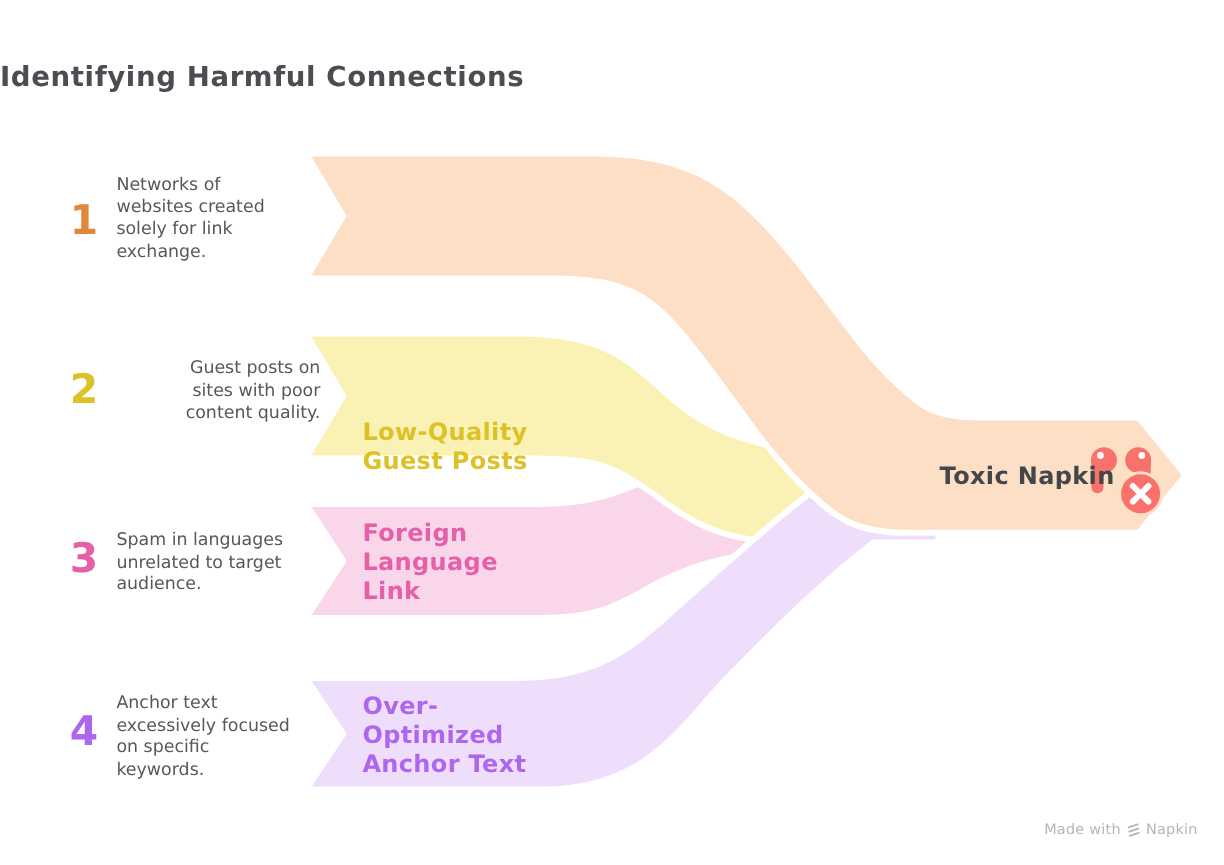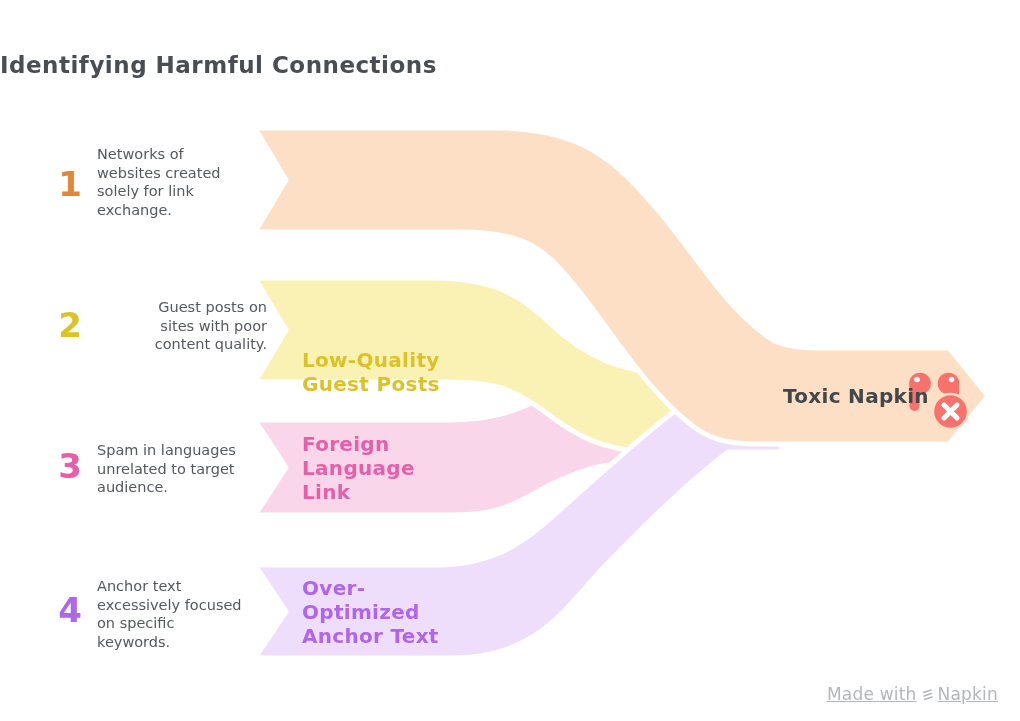--- a/index.html
+++ b/index.html
@@ -26,21 +26,21 @@
     font-size:20px;font-weight:700;line-height:24px;letter-spacing:.3px;
     white-space:pre-line;
   }
   .result-label{
     position:absolute;left:783px;top:384px;
     font-size:20px;font-weight:700;color:#43474a;letter-spacing:.3px;
   }
   .watermark{
     position:absolute;top:684px;right:22px;
     display:flex;align-items:center;gap:4px;
-    font-size:17px;color:#b3b6ba;letter-spacing:.2px;text-decoration:underline;
+    font-size:12px;color:#b3b6ba;letter-spacing:.2px;
   }
 </style>
 </head>
 <body>
 
 <div class="stage">
 
   <div class="title">Identifying Harmful Connections</div>
 
   <svg class="flow" width="1020" height="721" viewBox="0 0 1020 721">

